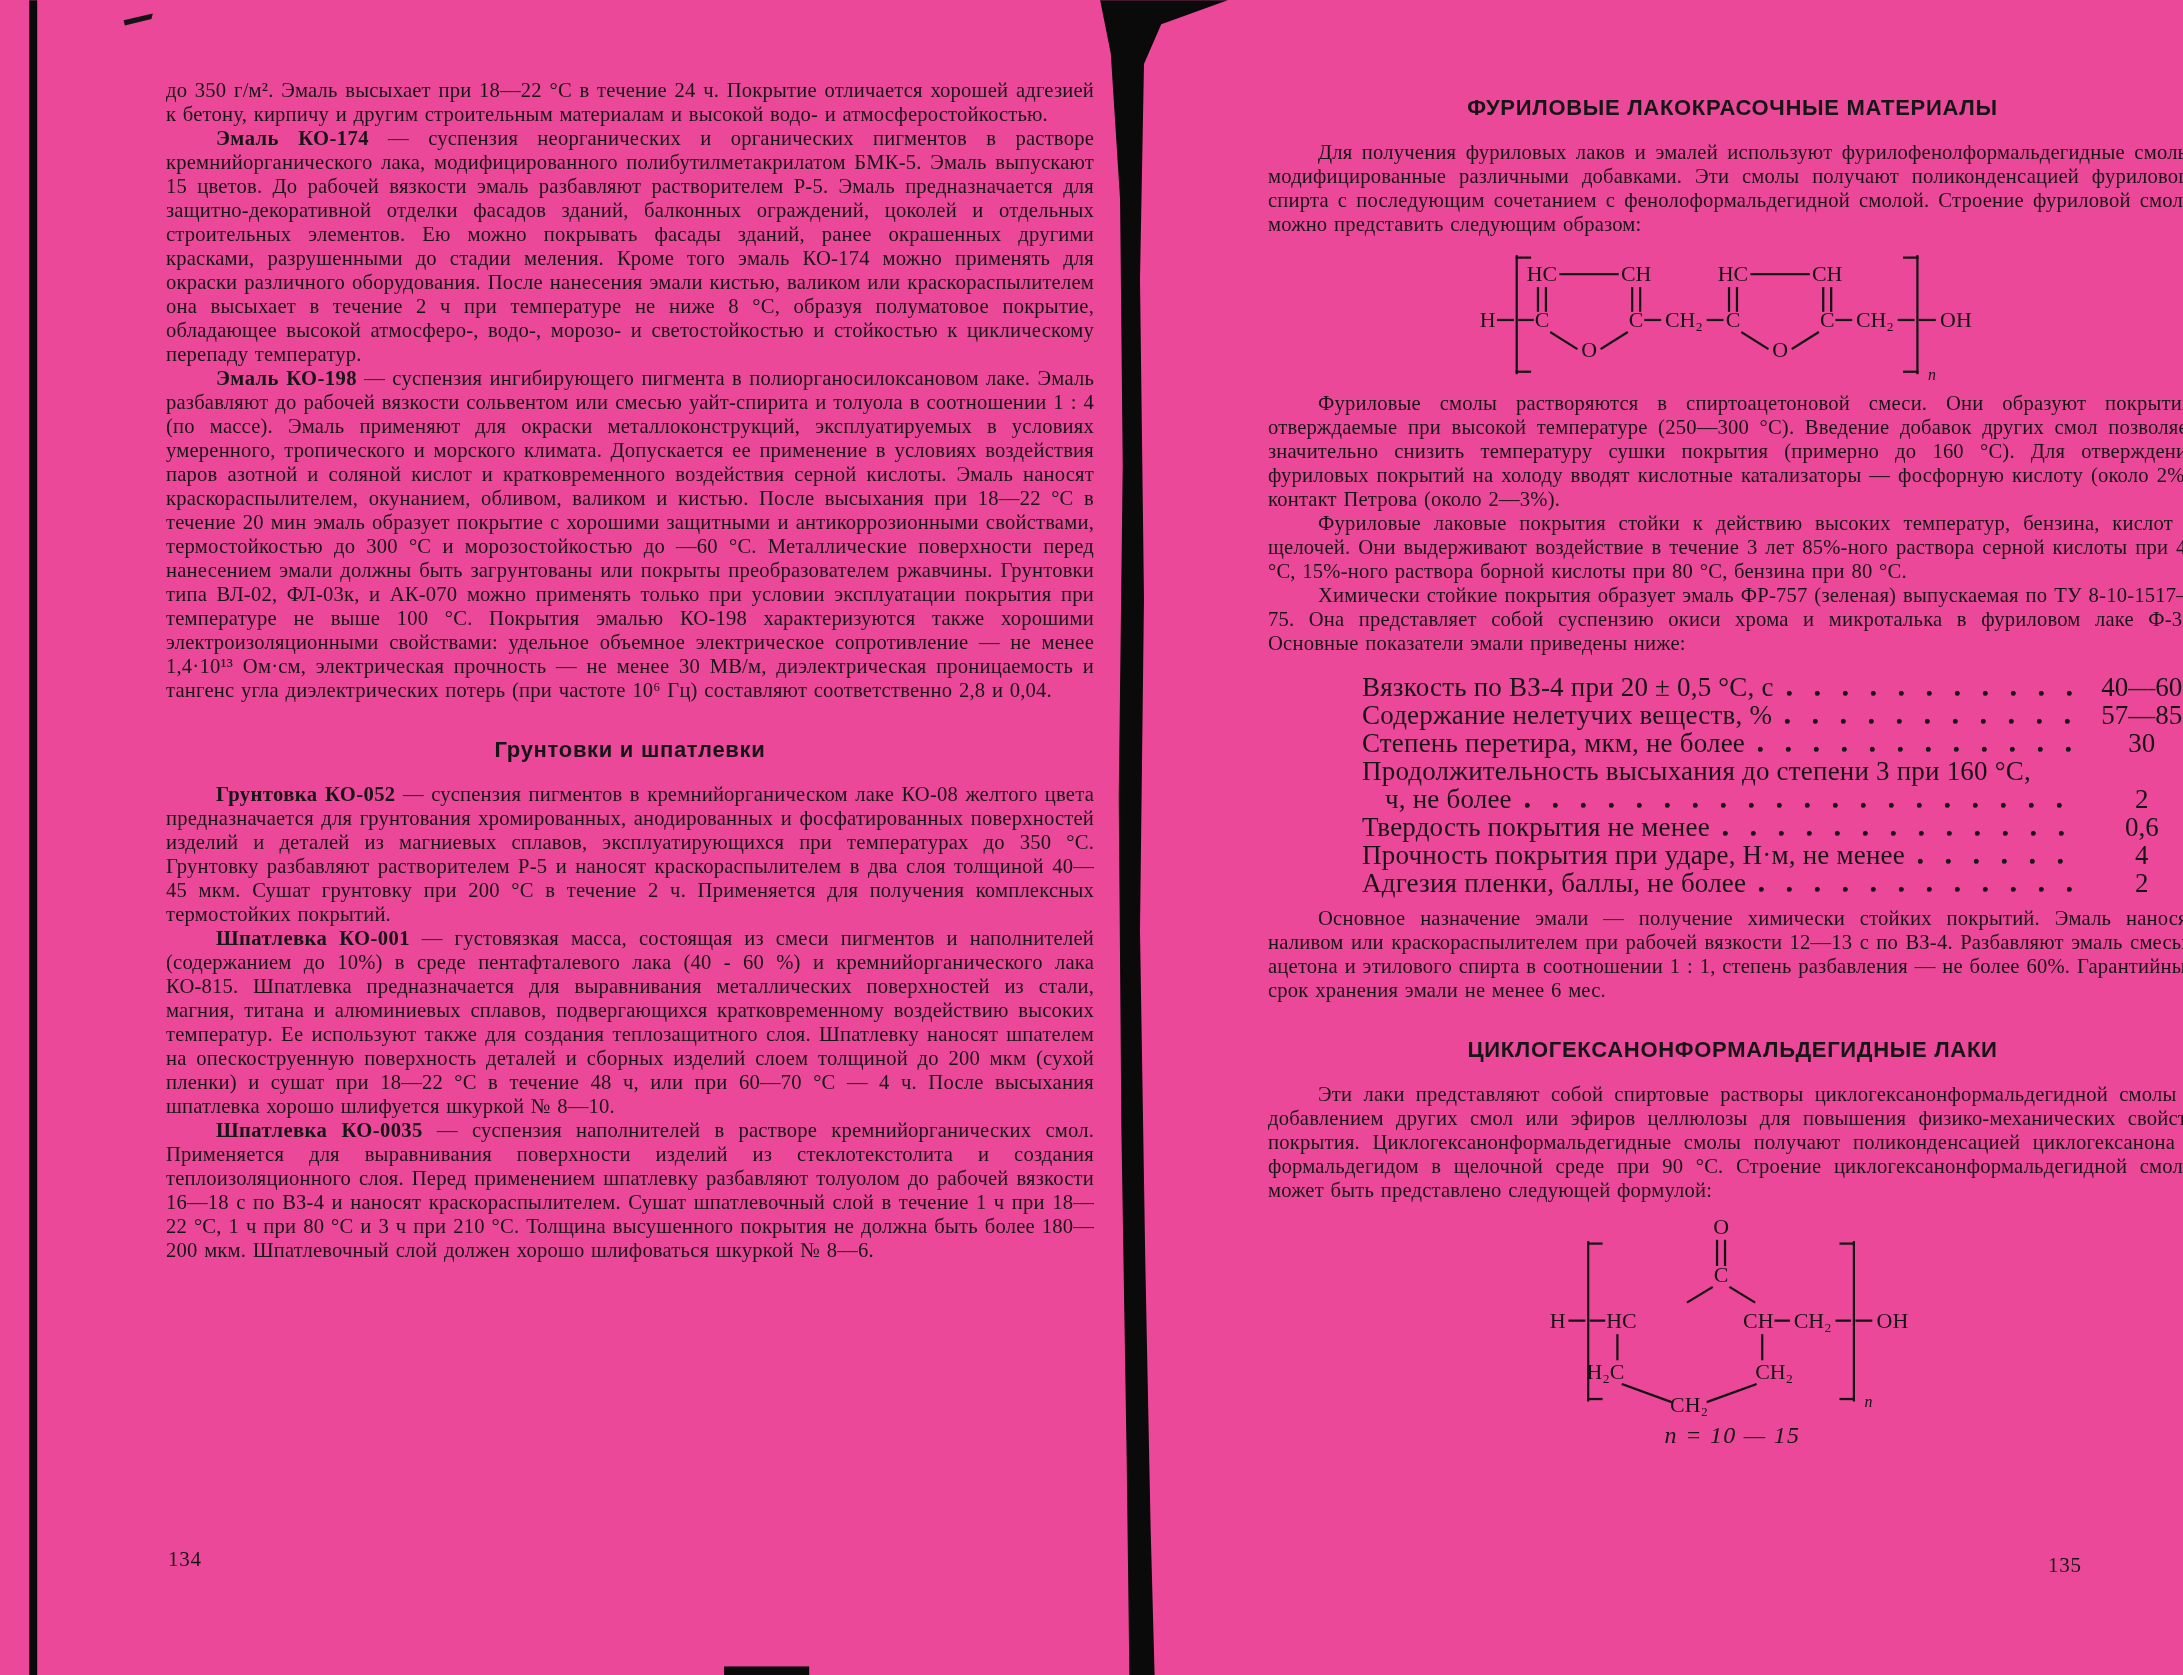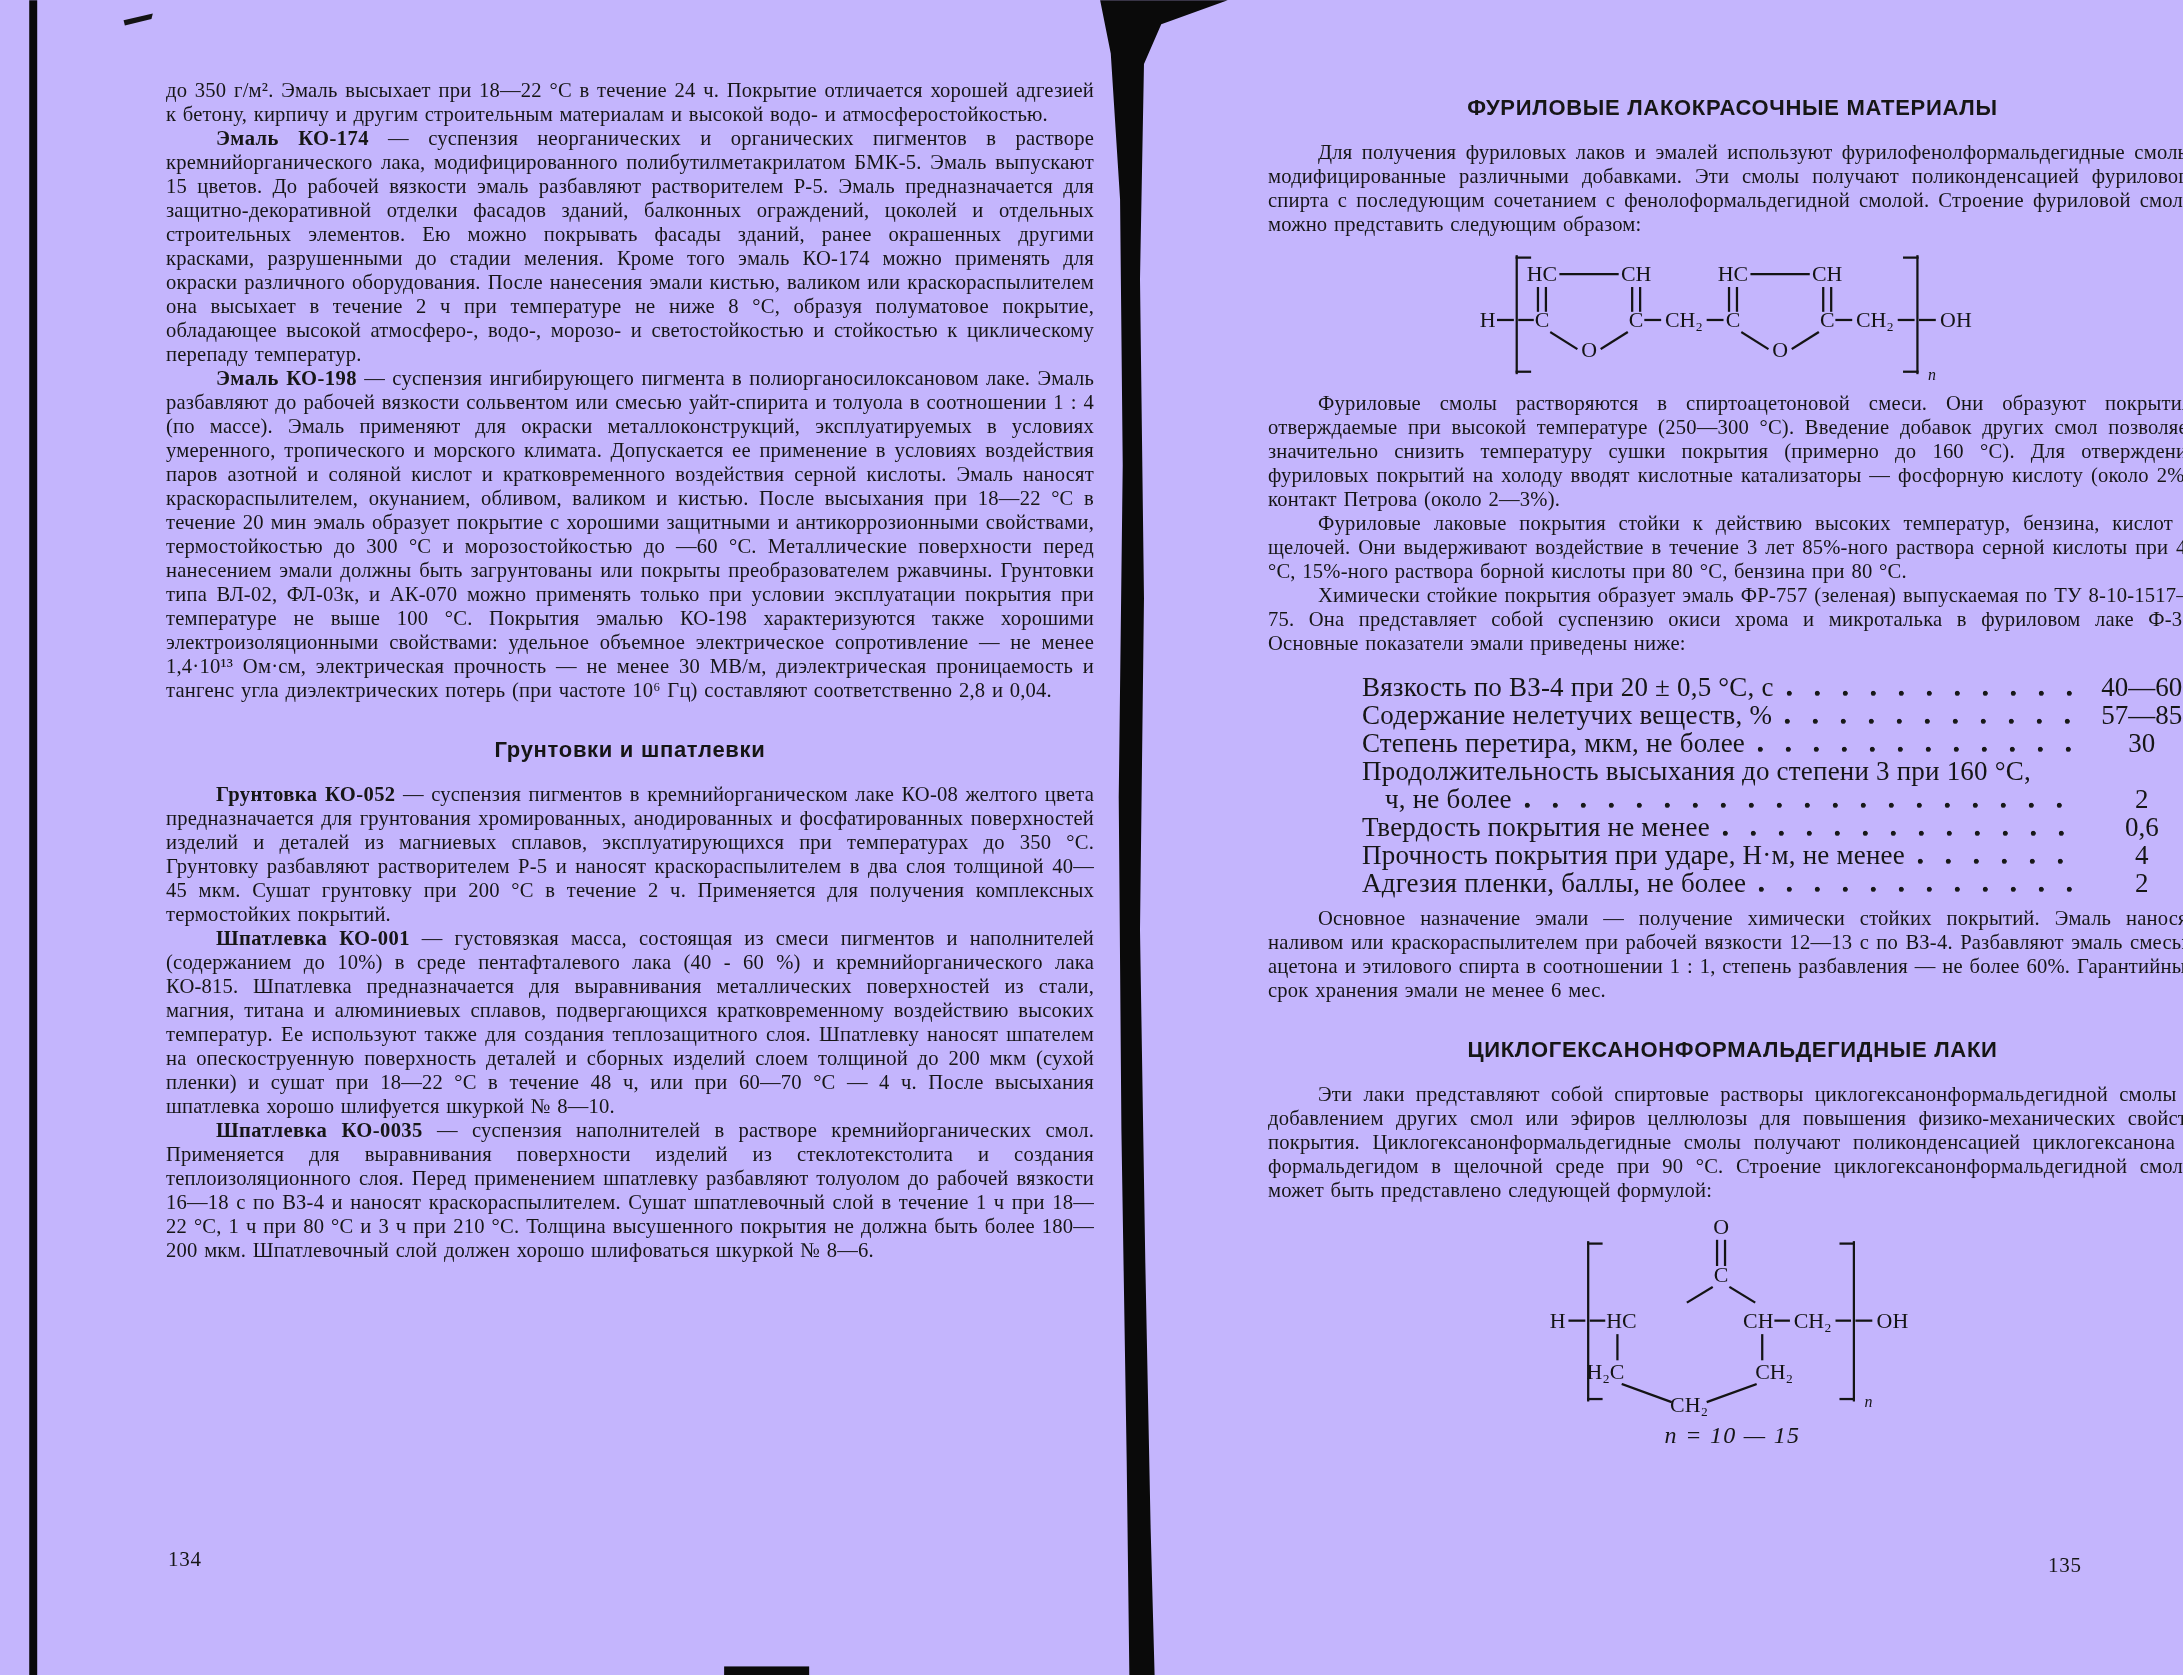--- a/index.html
+++ b/index.html
@@ -1,18 +1,18 @@
 <!DOCTYPE html>
 <html lang="ru" style="font-size:10.6px"><head>
 <meta charset="utf-8">
 <style>
   html,body{margin:0;padding:0;background:#e8e8e4;}
   #canvas{
     position:relative;width:2183px;height:1676px;overflow:hidden;
-    background:#c4b5fd;color:#161616;
+    background:#ec4899;color:#161616;
     font-family:"Liberation Serif","DejaVu Serif",serif;
   }
   .col{position:absolute;top:78px;}
   #col-left{left:166px;width:928px;}
   #col-right{left:1268px;width:929px;}
   .para{
     font-size:20.6px;line-height:24px;text-align:justify;
     text-indent:50px;margin:0;word-spacing:1.3px;letter-spacing:0.2px;
   }
   .para.noindent{text-indent:0;}

